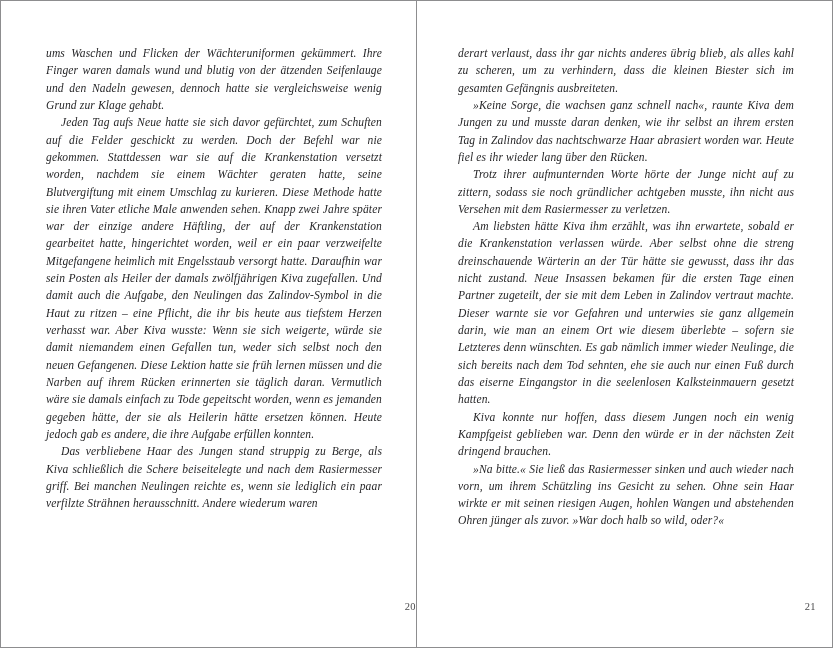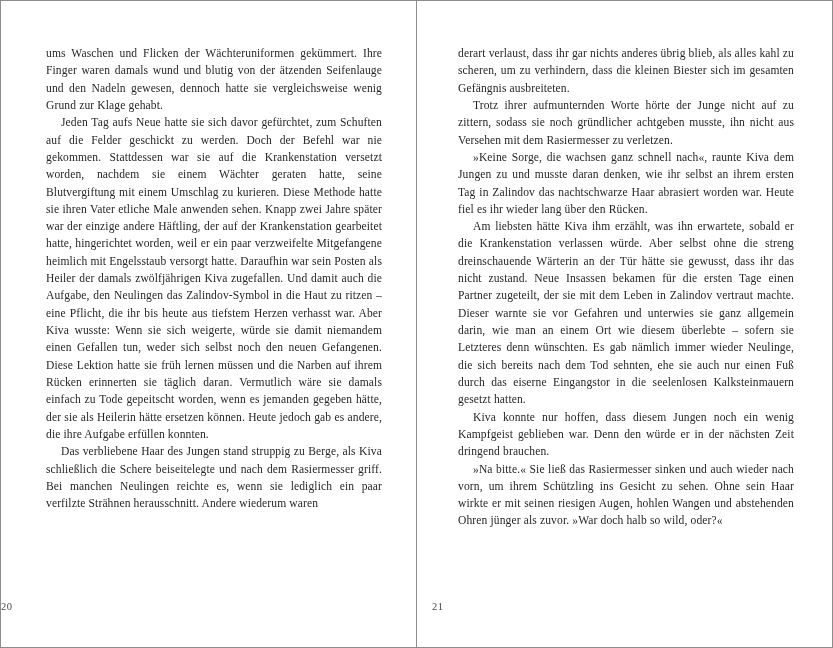--- a/index.html
+++ b/index.html
@@ -72,31 +72,32 @@
   }
 
   #text-block-right {
     left: 42px;
     width: 336px;
   }
 
   .paragraph {
     margin: 0;
     text-indent: 15px;
+    font-style: italic;
   }
 
   .paragraph.no-indent {
     text-indent: 0;
   }
 
   .folio {
     position: absolute;
     bottom: 34px;
     width: 100%;
-    text-align: left;
+    text-align: right;
     font-size: 10.5px;
     line-height: 13px;
     color: #4a4a4c;
     letter-spacing: 0.04em;
   }
 
   #folio-left { left: 0; }
   #folio-right { left: 16px; }
 </style>
 </head>
@@ -109,22 +110,22 @@
       <p class="paragraph no-indent">ums Waschen und Flicken der Wächteruniformen gekümmert. Ihre Finger waren damals wund und blutig von der ätzenden Seifenlauge und den Nadeln gewesen, dennoch hatte sie vergleichsweise wenig Grund zur Klage gehabt.</p>
       <p class="paragraph">Jeden Tag aufs Neue hatte sie sich davor gefürchtet, zum Schuften auf die Felder geschickt zu werden. Doch der Befehl war nie gekommen. Stattdessen war sie auf die Krankenstation versetzt worden, nachdem sie einem Wächter geraten hatte, seine Blutvergiftung mit einem Umschlag zu kurieren. Diese Methode hatte sie ihren Vater etliche Male anwenden sehen. Knapp zwei Jahre später war der einzige andere Häftling, der auf der Krankenstation gearbeitet hatte, hingerichtet worden, weil er ein paar verzweifelte Mitgefangene heimlich mit Engelsstaub versorgt hatte. Daraufhin war sein Posten als Heiler der damals zwölfjährigen Kiva zugefallen. Und damit auch die Aufgabe, den Neulingen das Zalindov-Symbol in die Haut zu ritzen – eine Pflicht, die ihr bis heute aus tiefstem Herzen verhasst war. Aber Kiva wusste: Wenn sie sich weigerte, würde sie damit niemandem einen Gefallen tun, weder sich selbst noch den neuen Gefangenen. Diese Lektion hatte sie früh lernen müssen und die Narben auf ihrem Rücken erinnerten sie täglich daran. Vermutlich wäre sie damals einfach zu Tode gepeitscht worden, wenn es jemanden gegeben hätte, der sie als Heilerin hätte ersetzen können. Heute jedoch gab es andere, die ihre Aufgabe erfüllen konnten.</p>
       <p class="paragraph">Das verbliebene Haar des Jungen stand struppig zu Berge, als Kiva schließlich die Schere beiseitelegte und nach dem Rasiermesser griff. Bei manchen Neulingen reichte es, wenn sie lediglich ein paar verfilzte Strähnen herausschnitt. Andere wiederum waren</p>
     </div>
     <div class="folio" id="folio-left">20</div>
   </div>
 
   <div class="page" id="page-right">
     <div class="text-block" id="text-block-right">
       <p class="paragraph no-indent">derart verlaust, dass ihr gar nichts anderes übrig blieb, als alles kahl zu scheren, um zu verhindern, dass die kleinen Biester sich im gesamten Gefängnis ausbreiteten.</p>
+      <p class="paragraph">»Keine Sorge, die wachsen ganz schnell nach«, raunte Kiva dem Jungen zu und musste daran denken, wie ihr selbst an ihrem ersten Tag in Zalindov das nachtschwarze Haar abrasiert worden war. Heute fiel es ihr wieder lang über den Rücken.</p>
       <p class="paragraph">Trotz ihrer aufmunternden Worte hörte der Junge nicht auf zu zittern, sodass sie noch gründlicher achtgeben musste, ihn nicht aus Versehen mit dem Rasiermesser zu verletzen.</p>
-      <p class="paragraph">»Keine Sorge, die wachsen ganz schnell nach«, raunte Kiva dem Jungen zu und musste daran denken, wie ihr selbst an ihrem ersten Tag in Zalindov das nachtschwarze Haar abrasiert worden war. Heute fiel es ihr wieder lang über den Rücken.</p>
       <p class="paragraph">Am liebsten hätte Kiva ihm erzählt, was ihn erwartete, sobald er die Krankenstation verlassen würde. Aber selbst ohne die streng dreinschauende Wärterin an der Tür hätte sie gewusst, dass ihr das nicht zustand. Neue Insassen bekamen für die ersten Tage einen Partner zugeteilt, der sie mit dem Leben in Zalindov vertraut machte. Dieser warnte sie vor Gefahren und unterwies sie ganz allgemein darin, wie man an einem Ort wie diesem überlebte – sofern sie Letzteres denn wünschten. Es gab nämlich immer wieder Neulinge, die sich bereits nach dem Tod sehnten, ehe sie auch nur einen Fuß durch das eiserne Eingangstor in die seelenlosen Kalksteinmauern gesetzt hatten.</p>
       <p class="paragraph">Kiva konnte nur hoffen, dass diesem Jungen noch ein wenig Kampfgeist geblieben war. Denn den würde er in der nächsten Zeit dringend brauchen.</p>
       <p class="paragraph">»Na bitte.« Sie ließ das Rasiermesser sinken und auch wieder nach vorn, um ihrem Schützling ins Gesicht zu sehen. Ohne sein Haar wirkte er mit seinen riesigen Augen, hohlen Wangen und abstehenden Ohren jünger als zuvor. »War doch halb so wild, oder?«</p>
     </div>
     <div class="folio" id="folio-right">21</div>
   </div>
 
   <div id="gutter-divider"></div>
 
 </div>

